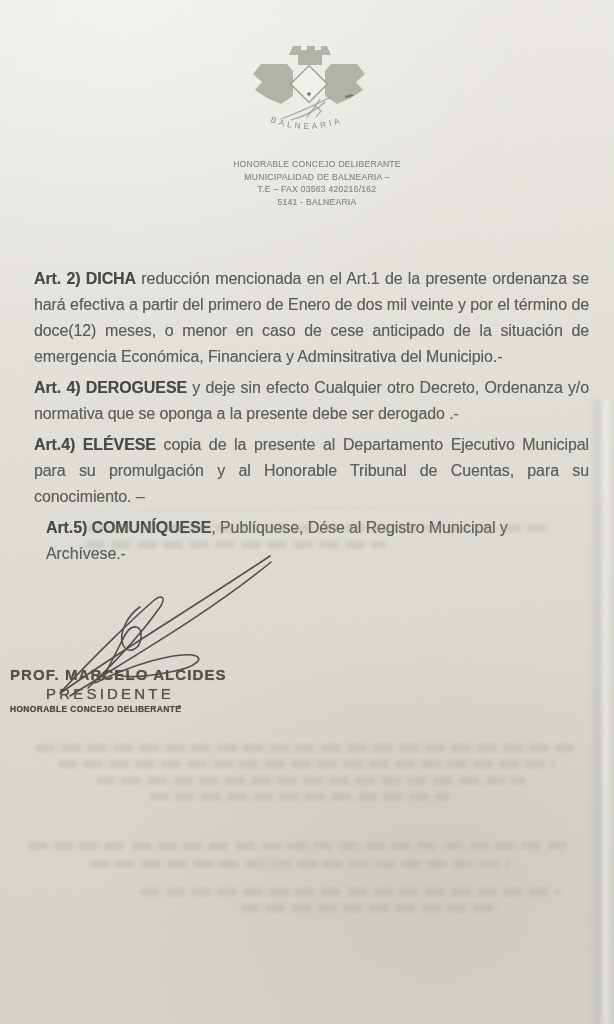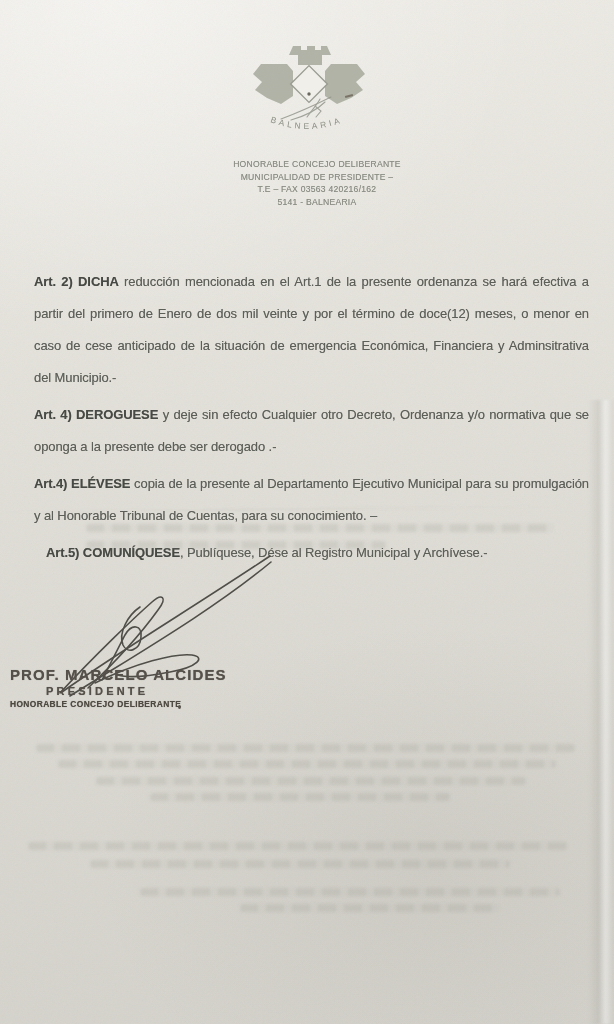--- a/index.html
+++ b/index.html
@@ -28,32 +28,32 @@
   }
   .crest{position:absolute;left:247px;top:40px;width:124px;height:108px;}
   .letterhead{
     position:absolute;top:158px;left:0;width:614px;padding-left:20px;box-sizing:border-box;
     text-align:center;font-size:8.6px;line-height:12.5px;letter-spacing:.25px;
     color:var(--letterhead_text);
     text-shadow:0 0 .6px rgba(139,142,133,.7);
   }
   .articles{position:absolute;left:34px;top:266px;width:555px;}
   .art{
-    font-size:13px;line-height:32px;letter-spacing:-.1px;margin:0 0 5px;
+    font-size:16px;line-height:26px;letter-spacing:-.1px;margin:0 0 5px;
     color:var(--body_text);text-align:justify;
     text-shadow:0 0 .5px rgba(92,94,88,.55);
   }
   .art b{font-weight:700;color:var(--bold_text);}
   .art.single{text-align:left;margin-left:12px;}
   .signature{position:absolute;left:40px;top:545px;width:240px;height:155px;}
   .signature svg{display:block;}
   .stamp{position:absolute;left:10px;top:666px;color:var(--stamp_text);
     text-shadow:0 0 .7px rgba(85,81,74,.8);}
   .stamp-name{font-size:15px;font-weight:600;letter-spacing:1.1px;}
-  .stamp-title{font-size:11px;font-weight:700;letter-spacing:3.2px;margin:2px 0 0 36px;}
+  .stamp-title{font-size:15px;font-weight:400;letter-spacing:3.2px;margin:2px 0 0 36px;}
   .stamp-org{font-size:8.4px;font-weight:700;letter-spacing:.4px;margin-top:2px;color:#4e4a42;}
   .stamp-dot{position:absolute;left:168px;top:39px;width:3px;height:4px;border-radius:50%;background:#5a564e;}
   .bleed{
     position:absolute;height:8px;border-radius:4px;filter:blur(1.6px);
     background:repeating-linear-gradient(90deg, rgba(148,150,140,.20) 0 18px, rgba(148,150,140,.05) 18px 26px);
   }
   .crease{
     position:absolute;left:0;top:508px;width:614px;height:2px;
     background:linear-gradient(90deg, rgba(130,128,118,0) 0%, rgba(130,128,118,.08) 40%, rgba(130,128,118,0) 90%);
     filter:blur(1px);transform:rotate(-.6deg);
@@ -92,21 +92,21 @@
       </g>
       <path id="crestArc" d="M 16 79 Q 62 100 108 77" fill="none"></path>
       <text font-size="8.5" letter-spacing="3" fill="#8f9288" font-family="Liberation Sans, sans-serif">
         <textPath href="#crestArc" startOffset="8%">BALNEARIA</textPath>
       </text>
     </svg>
   </div>
 
   <div class="letterhead">
     <div>HONORABLE CONCEJO DELIBERANTE</div>
-    <div>MUNICIPALIDAD DE PRESIDENTE –</div>
+    <div>MUNICIPALIDAD DE BALNEARIA –</div>
     <div>T.E – FAX 03563 420216/162</div>
     <div>5141 - BALNEARIA</div>
   </div>
 
   <div class="articles">
     <p class="art"><b>Art. 2) DICHA</b><span> reducción mencionada en el Art.1 de la presente ordenanza se hará efectiva a partir del primero de Enero de dos mil veinte  y por el término de doce(12) meses, o menor en caso de cese anticipado de la situación de emergencia Económica, Financiera y Adminsitrativa del Municipio.-</span></p>
     <p class="art"><b>Art. 4) DEROGUESE</b><span> y deje sin efecto Cualquier otro Decreto, Ordenanza y/o normativa  que se oponga a la presente debe ser derogado .-</span></p>
     <p class="art"><b>Art.4) ELÉVESE</b><span> copia de la presente al Departamento Ejecutivo Municipal para su promulgación y al Honorable Tribunal de Cuentas, para su conocimiento. –</span></p>
     <p class="art single"><b>Art.5) COMUNÍQUESE</b><span>, Publíquese, Dése al Registro Municipal y Archívese.-</span></p>
   </div>

